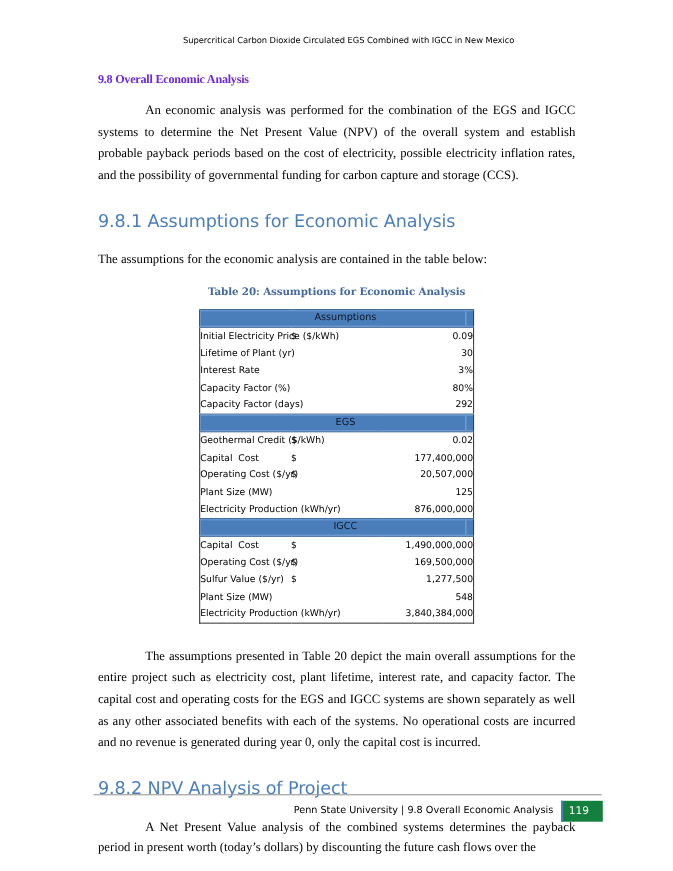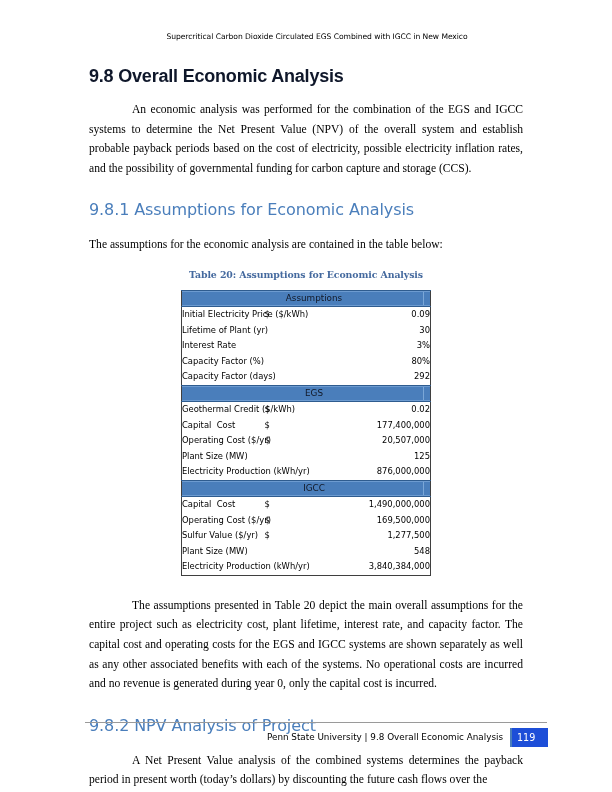--- a/index.html
+++ b/index.html
@@ -38,24 +38,24 @@
 
   
   .content {
     position: absolute;
     left: 89px;
     top: 66px;
     width: 434px;
   }
 
   h1.sec-title {
-    font-family: Liberation Sans, sans-serif;
-    font-size: 18px;
+    font-family: Liberation Serif, serif;
+    font-size: 11px;
     font-weight: bold;
-    color: #0f172a;
+    color: #6d28d9;
     margin: 0 0 13px 0;
     letter-spacing: -0.2px;
   }
 
   h2.subsec-title {
     font-family: "DejaVu Sans", sans-serif;
     font-size: 16px;
     font-weight: normal;
     color: #4a7ebb;
     margin: 0;
@@ -173,21 +173,21 @@
     justify-content: flex-end;
   }
   .footer-text {
     font-family: "DejaVu Sans", sans-serif;
     font-size: 8.8px;
     color: #000;
     padding-right: 7px;
     white-space: nowrap;
   }
   .page-num-box {
-    background: #1d4ed8;
+    background: #15803d;
     color: #ffffff;
     font-family: "DejaVu Sans", sans-serif;
     font-size: 9.6px;
     width: 38px;
     height: 19px;
     display: flex;
     align-items: center;
     padding-left: 5px;
     box-sizing: border-box;
     border-left: 2px solid #4a7ebb;

